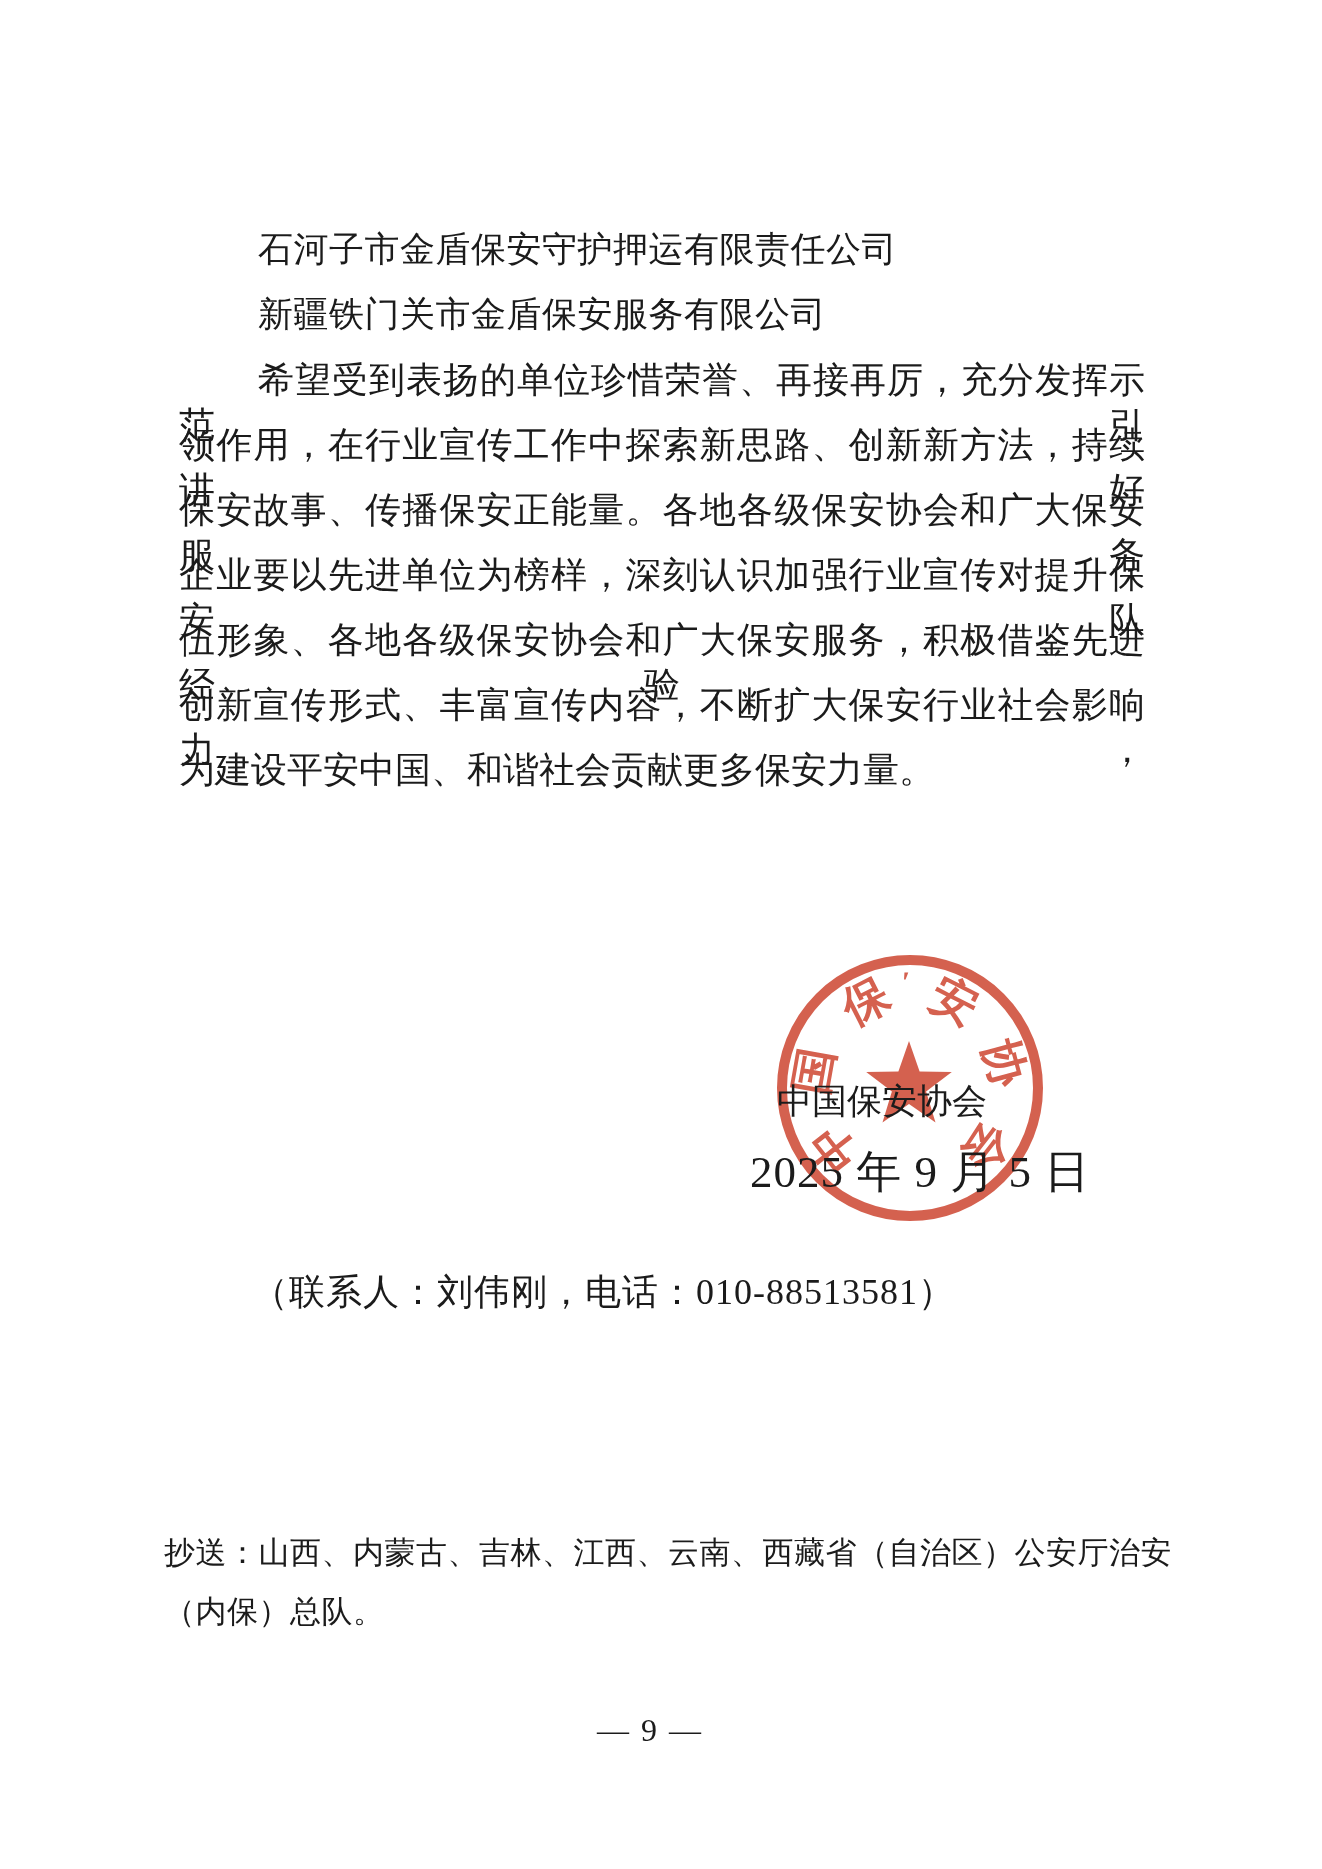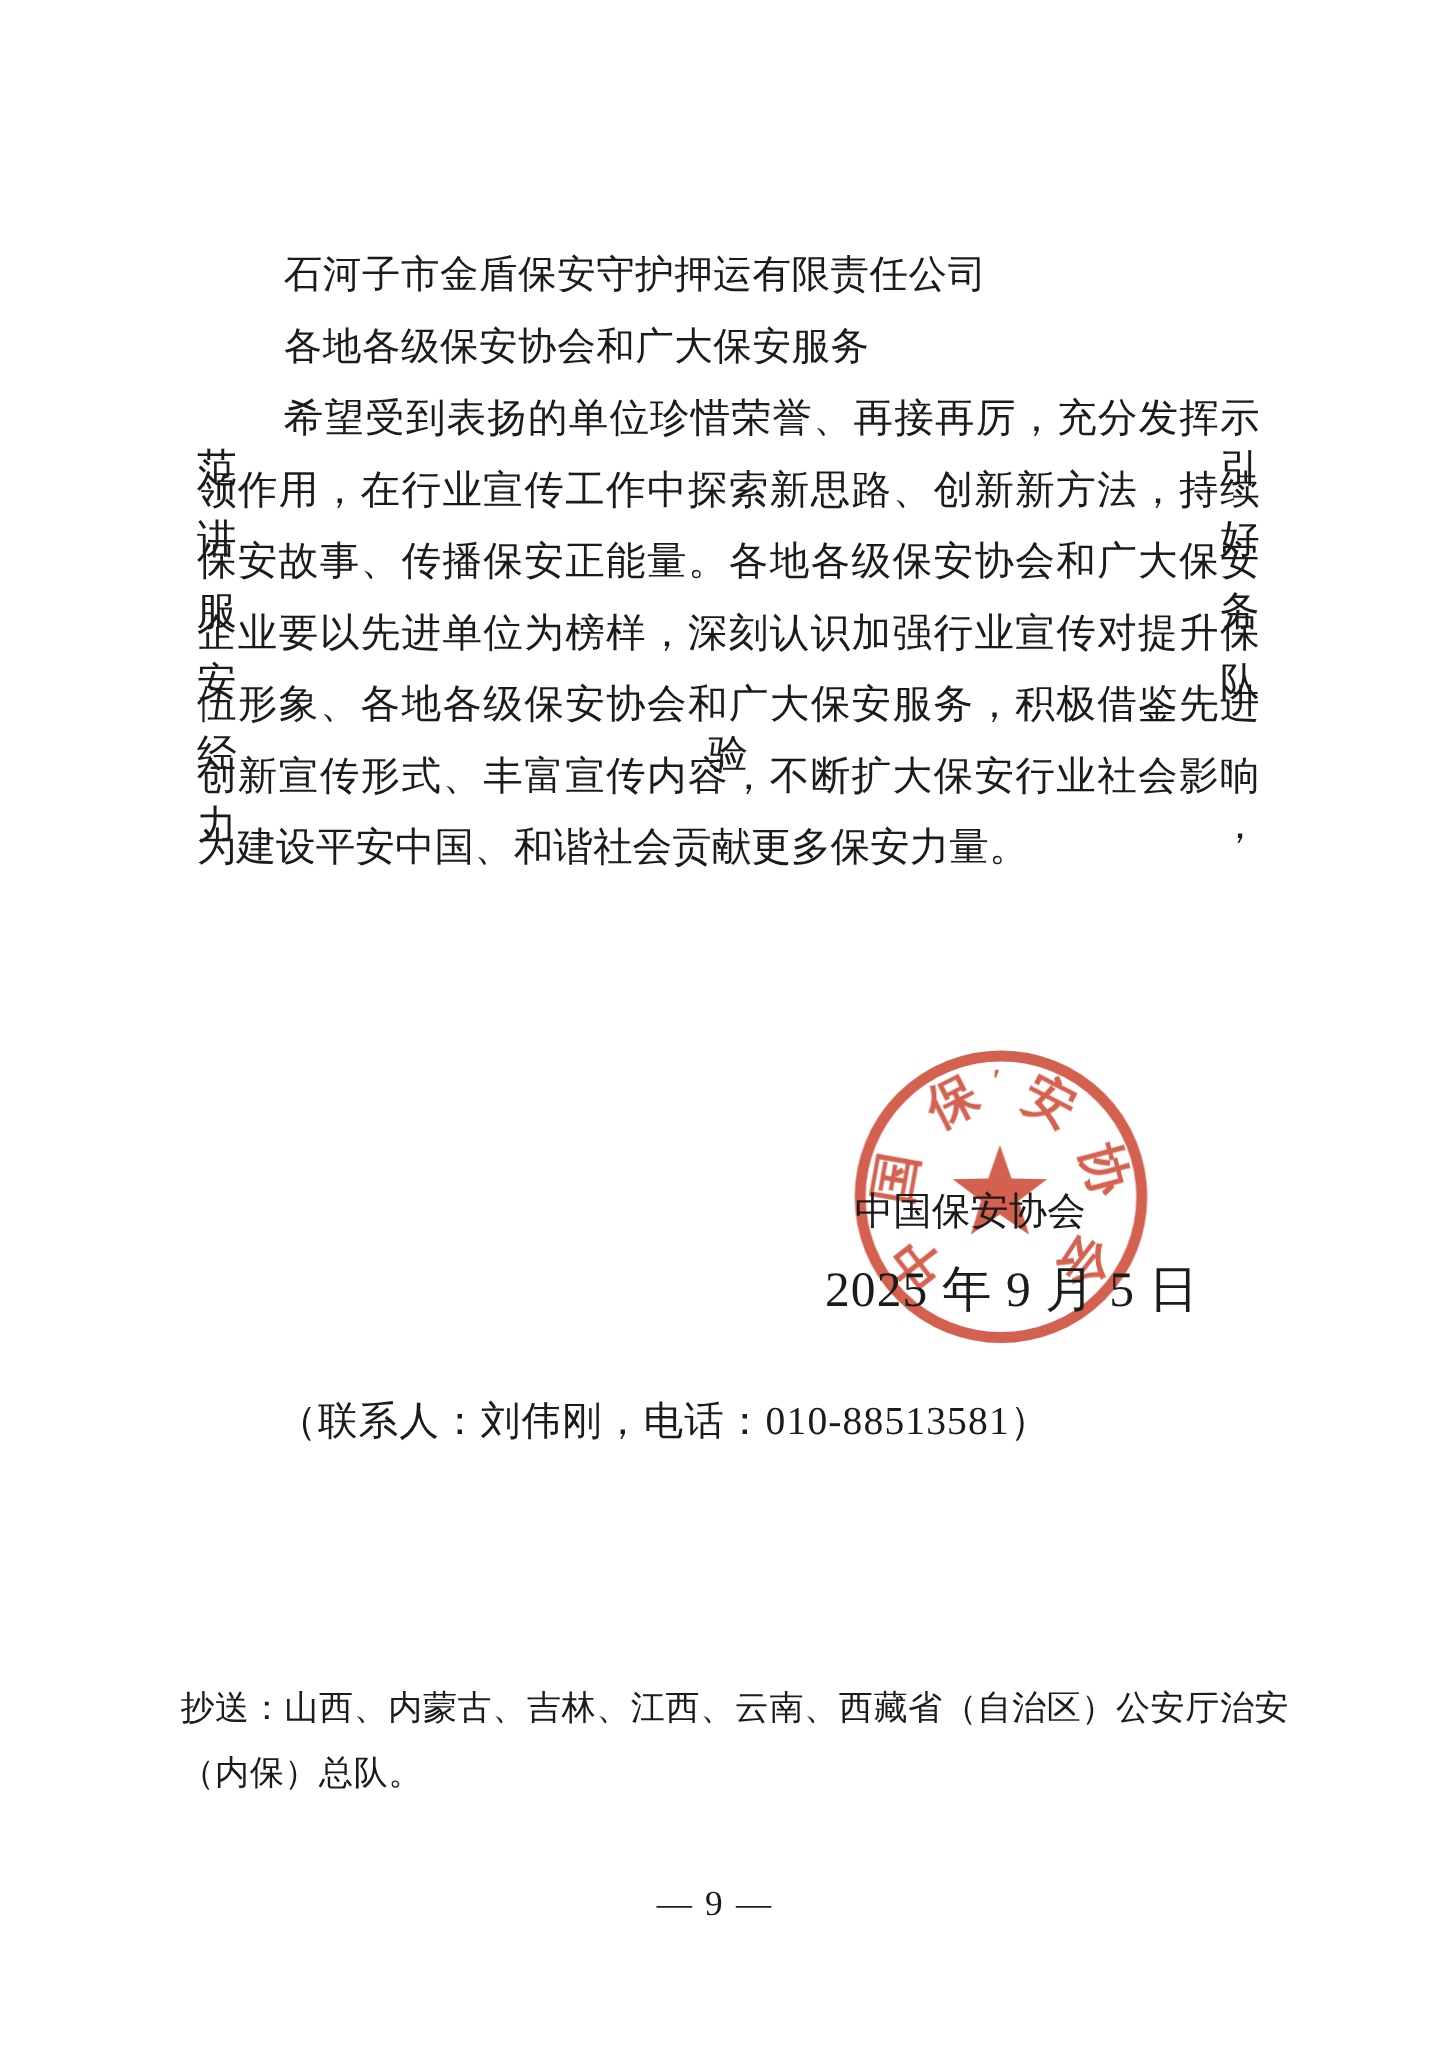--- a/index.html
+++ b/index.html
@@ -35,21 +35,21 @@
     font-family:"Liberation Serif","DejaVu Serif",serif;
     font-weight:bold;
   }
 </style>
 </head>
 <body>
 
 <div class="page">
 
   <div class="line recipient" style="top:228px">石河子市金盾保安守护押运有限责任公司</div>
-  <div class="line recipient" style="top:293px">各地各级保安协会和广大保安服务</div>
+  <div class="line recipient" style="top:293px">新疆铁门关市金盾保安服务有限公司</div>
 
   <div class="body-line indent" style="top:358px">希望受到表扬的单位珍惜荣誉、再接再厉，充分发挥示范引</div>
   <div class="body-line" style="top:423px">领作用，在行业宣传工作中探索新思路、创新新方法，持续讲好</div>
   <div class="body-line" style="top:488px">保安故事、传播保安正能量。各地各级保安协会和广大保安服务</div>
   <div class="body-line" style="top:553px">企业要以先进单位为榜样，深刻认识加强行业宣传对提升保安队</div>
   <div class="body-line" style="top:618px">伍形象、各地各级保安协会和广大保安服务，积极借鉴先进经验、</div>
   <div class="body-line" style="top:683px">创新宣传形式、丰富宣传内容，不断扩大保安行业社会影响力，</div>
   <div class="line last-line" style="top:748px">为建设平安中国、和谐社会贡献更多保安力量。</div>
 
   <svg class="seal" width="292" height="300" viewBox="0 0 292 300">

